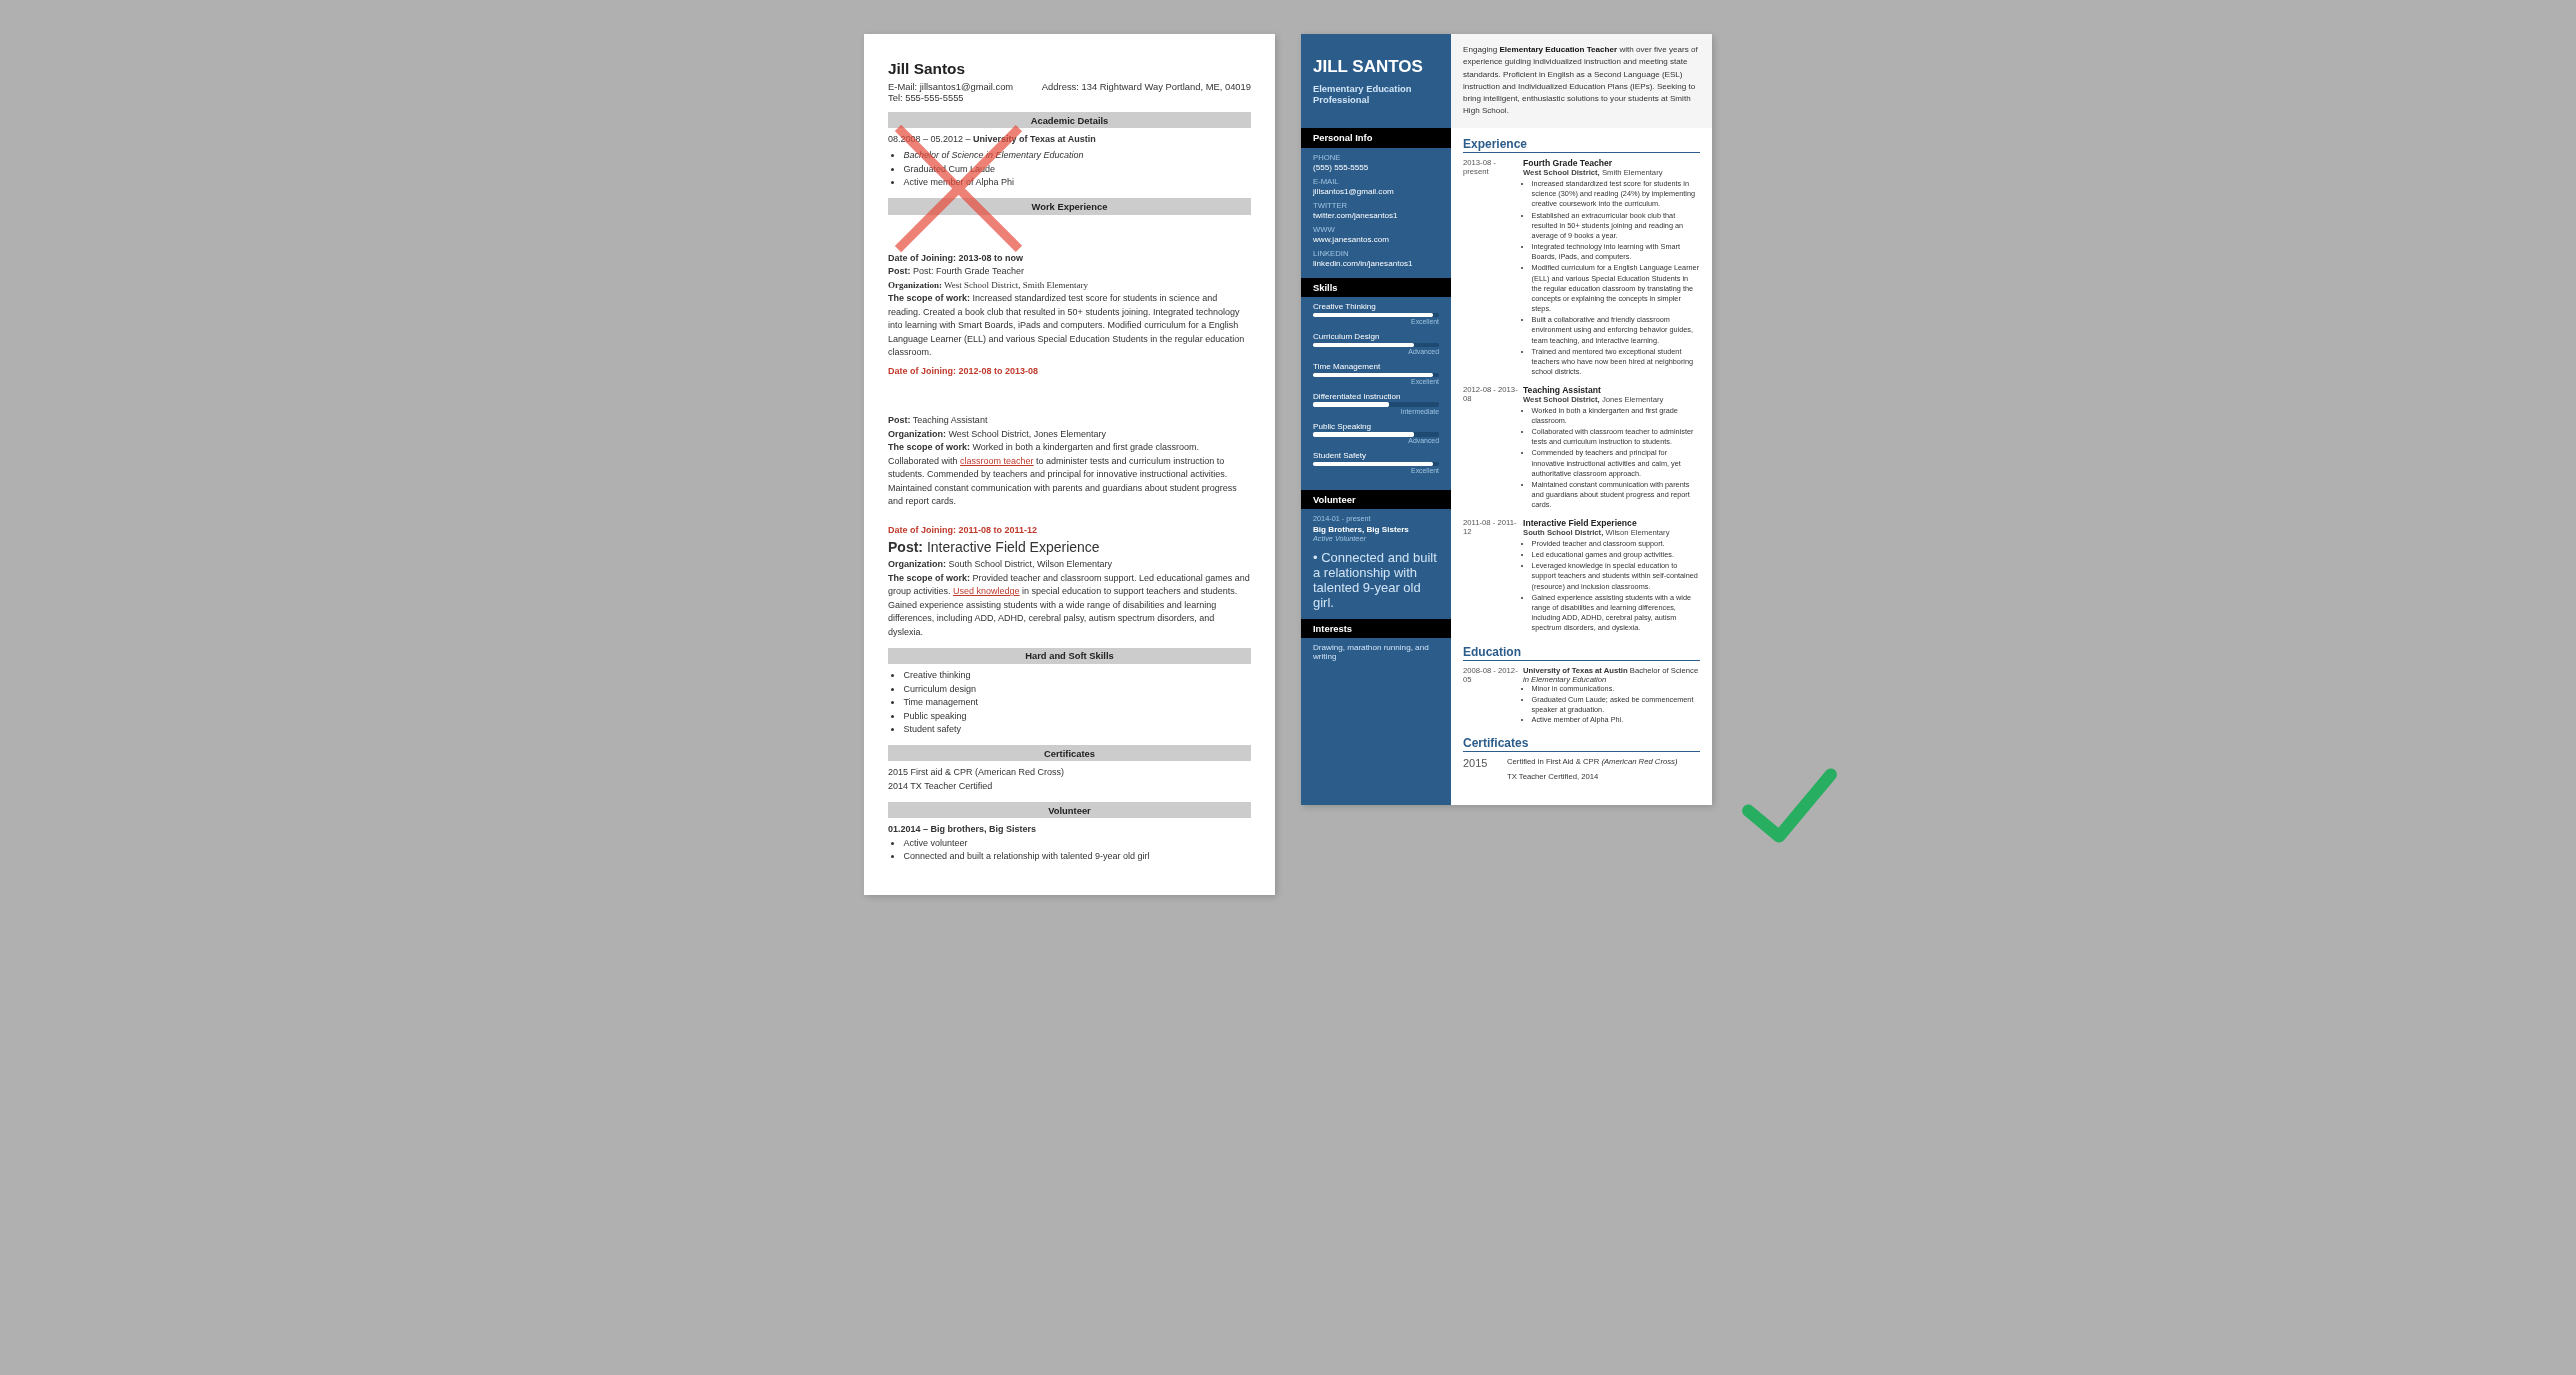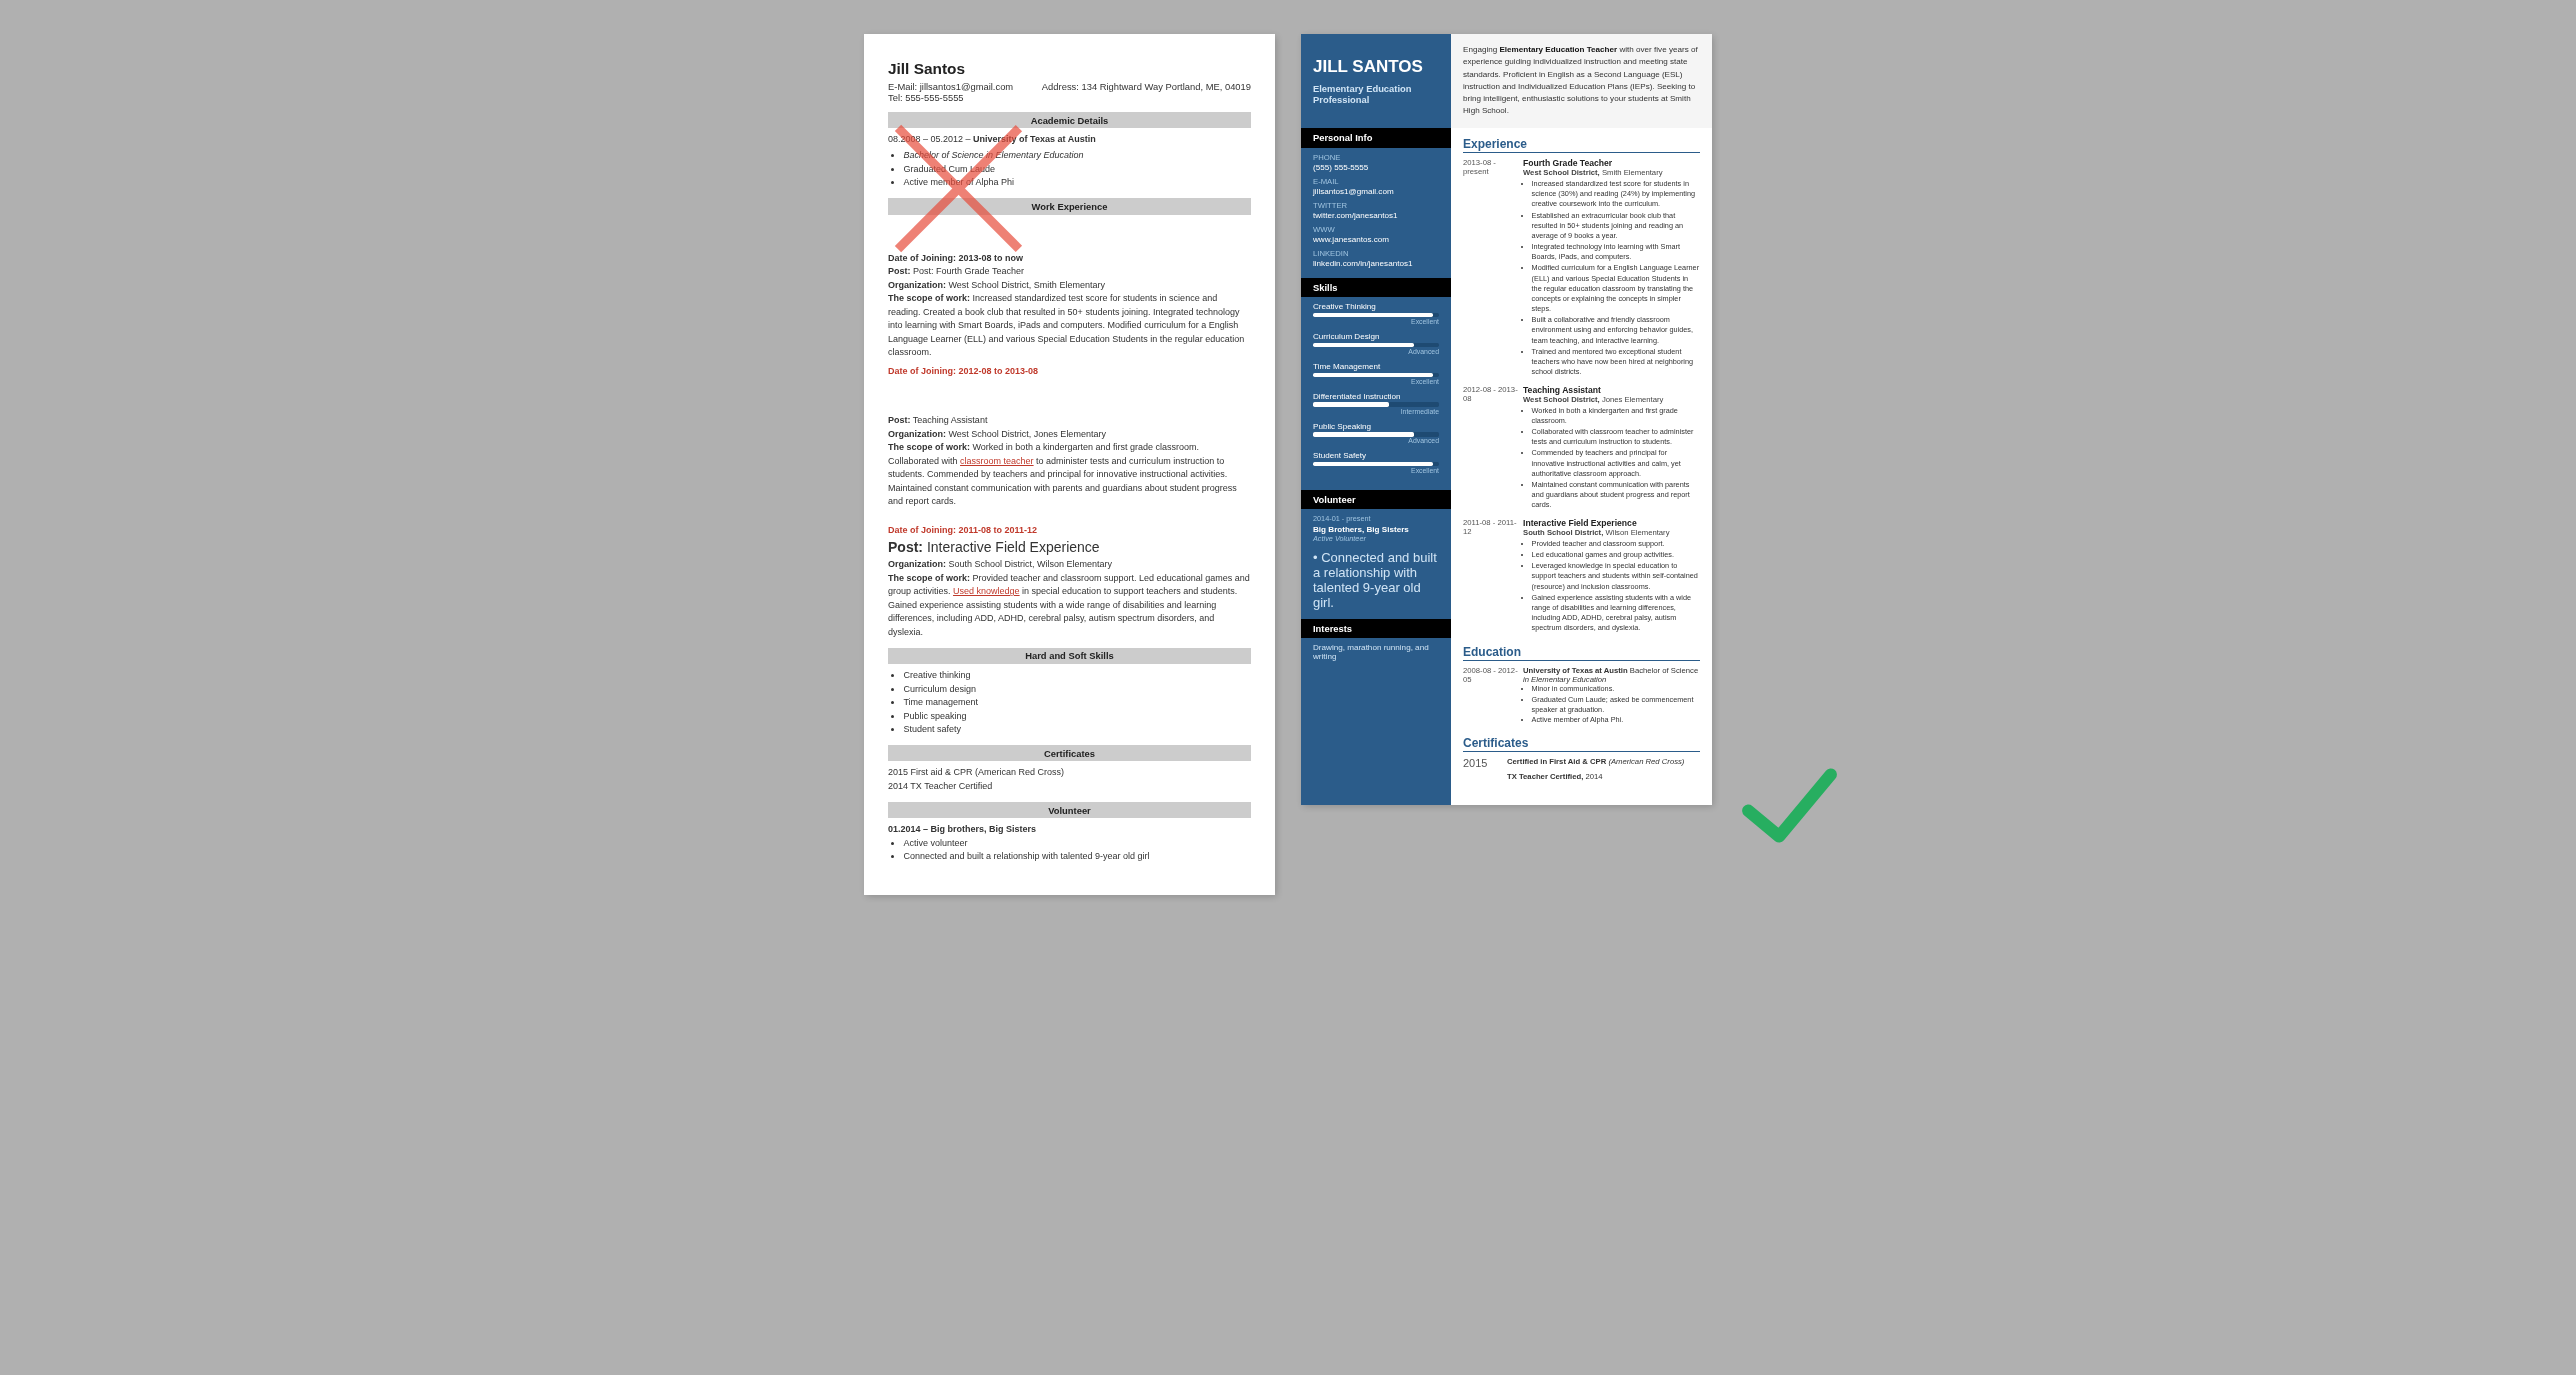--- a/index.html
+++ b/index.html
@@ -311,21 +311,21 @@
     .cert-year {
       width: 44px;
       flex-shrink: 0;
       color: #555;
       font-size: 11px;
     }
     .cert-text {
       color: #333;
       font-size: 7.7px;
     }
-    .cert-text b { font-weight: bold; }
+    .cert-text b { font-weight: normal; }
     .cert-text i { }
 
     .edu-row {
       display: flex;
       margin-bottom: 5.1px;
     }
     .edu-date {
       width: 60px;
       flex-shrink: 0;
       color: #555;
@@ -368,21 +368,21 @@
       <li><em>Bachelor of Science in Elementary Education</em></li>
       <li>Graduated Cum Laude</li>
       <li>Active member of Alpha Phi</li>
     </ul>
 
     <div class="section-divider">Work Experience</div>
 
     <div class="job-header">
       <p style="font-size:9px;"><span style="font-weight:bold;">Date of Joining: 2013-08 to now</span></p>
       <p style="font-size:9px;"><strong>Post:</strong> <span style="display:inline">Post: Fourth Grade Teacher</span></p>
-      <p style="font-size:9px;"><strong>Organization:</strong> <span>West School District, Smith Elementary</span></p>
+      <p style="font-size:9px;font-family:Liberation Serif, serif;"><strong>Organization:</strong> <span>West School District, Smith Elementary</span></p>
       <p style="font-size:9px;"><strong>The scope of work:</strong> Increased standardized test score for students in science and reading. Created a book club that resulted in 50+ students joining. Integrated technology into learning with Smart Boards, iPads and computers. Modified curriculum for a English Language Learner (ELL) and various Special Education Students in the regular education classroom.</p>
     </div>
 
     <div class="job-header" style="margin-top:5.1px;">
       <p style="font-size:9px;color:#c0392b;font-weight:bold;">Date of Joining: 2012-08 to 2013-08</p>
       <p style="font-size:9px;margin-top:36px;"><strong>Post:</strong> Teaching Assistant</p>
       <p style="font-size:9px;"><strong>Organization:</strong> West School District, Jones Elementary</p>
       <p style="font-size:9px;"><strong>The scope of work:</strong> Worked in both a kindergarten and first grade classroom. Collaborated with <span style="color:#c0392b;text-decoration:underline;">classroom teacher</span> to administer tests and curriculum instruction to students. Commended by teachers and principal for innovative instructional activities. Maintained constant communication with parents and guardians about student progress and report cards.</p>
     </div>
 

